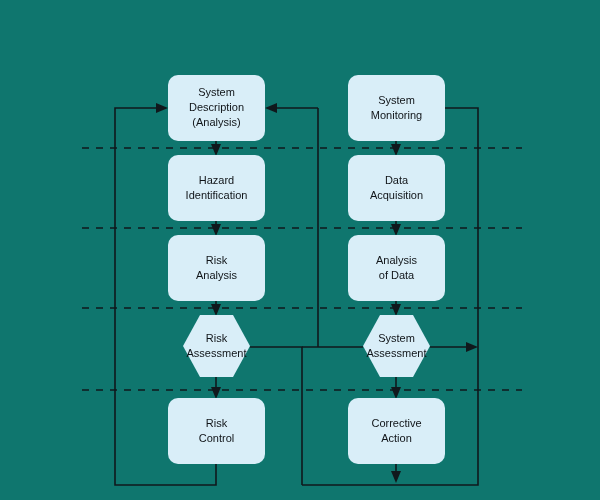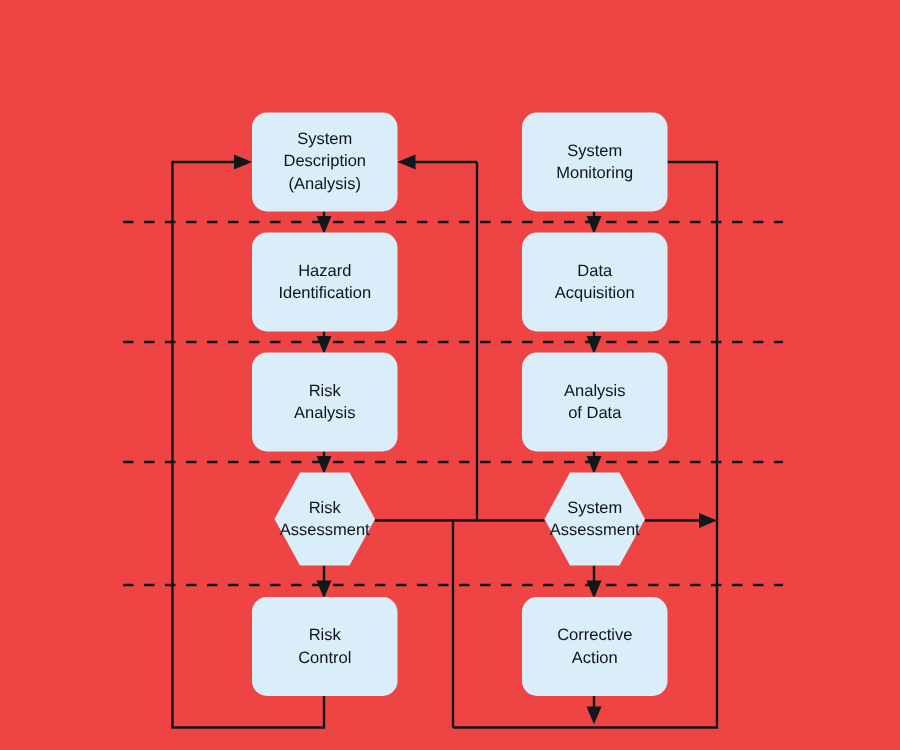--- a/index.html
+++ b/index.html
@@ -10,21 +10,21 @@
   body {
     width: 600px;
     height: 500px;
     overflow: hidden;
     font-family: "Liberation Sans", sans-serif;
   }
   #diagram-root {
     position: relative;
     width: 600px;
     height: 500px;
-    background: #ef4444;
+    background: #0f766e;
   }
   svg.layer {
     position: absolute;
     left: 0;
     top: 0;
     width: 600px;
     height: 500px;
   }
   .node-label {
     font-family: "Liberation Sans", sans-serif;

